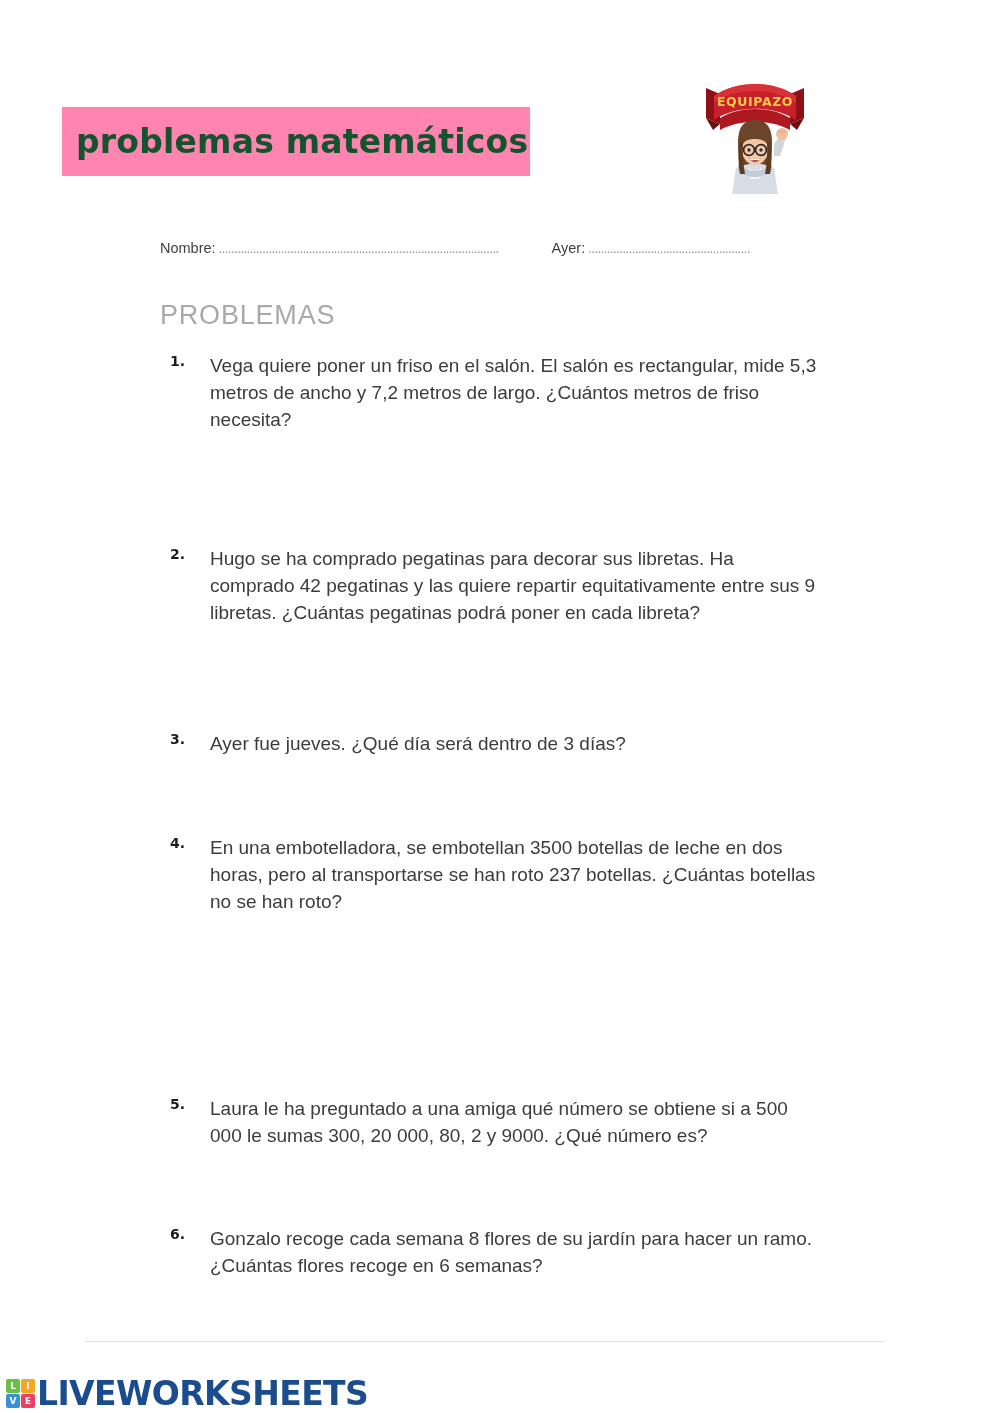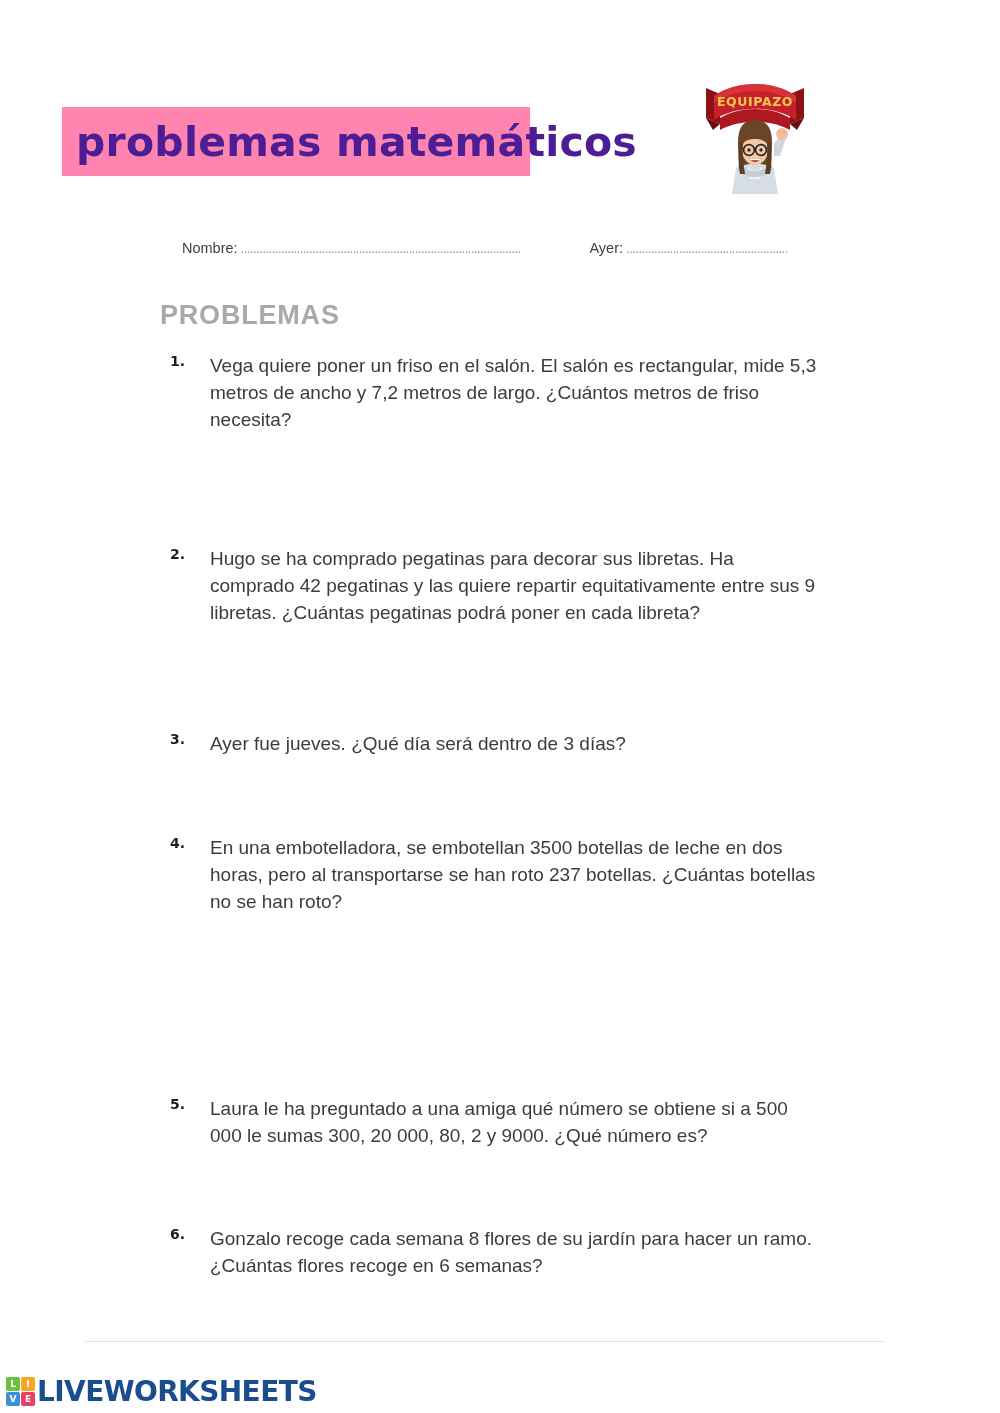--- a/index.html
+++ b/index.html
@@ -31,23 +31,23 @@
     height: 69px;
     background: #ff85b0;
     display: flex;
     align-items: center;
     box-sizing: border-box;
     padding-left: 14px;
   }
   .title-text {
     font-family: "DejaVu Sans", sans-serif;
     font-weight: 700;
-    font-size: 41px;
+    font-size: 33px;
     letter-spacing: 0.2px;
-    color: #4c1d95;
+    color: #14532d;
     white-space: nowrap;
   }
 
   
   .logo {
     position: absolute;
     left: 700px;
     top: 72px;
     width: 110px;
     height: 122px;
@@ -60,41 +60,41 @@
     left: 160px;
     top: 240px;
     width: 680px;
     font-family: "Liberation Sans", sans-serif;
     font-size: 14.5px;
     color: #4a4a4a;
     display: flex;
     align-items: baseline;
     white-space: nowrap;
   }
-  .nd-label { color: #3f3f3f; margin-left: 22px; }
+  .nd-label { color: #3f3f3f; }
   .nd-dots {
     color: #8d8d8d;
     letter-spacing: -0.5px;
     font-size: 13px;
     overflow: hidden;
     white-space: nowrap;
     display: inline-block;
     margin: 0 3px;
   }
   .nd-dots.first { width: 330px; }
   .nd-dots.second { width: 215px; }
 
   
   .section-title {
     position: absolute;
     left: 160px;
     top: 300px;
     font-family: "Liberation Sans", sans-serif;
     font-size: 27px;
-    font-weight: 700;
+    font-weight: 400;
     letter-spacing: 0.8px;
     color: #a9a9a9;
   }
 
   
   .problems {
     position: absolute;
     left: 160px;
     top: 352px;
     width: 660px;
@@ -168,21 +168,21 @@
     justify-content: center;
     line-height: 1;
   }
   .tile.l { background: #6cbe45; }
   .tile.i { background: #f5a623; }
   .tile.v { background: #3b8fd4; }
   .tile.e { background: #ec3f63; }
   .lws-word {
     font-family: "DejaVu Sans", sans-serif;
     font-weight: 700;
-    font-size: 28px;
+    font-size: 33px;
     letter-spacing: -0.6px;
     color: #1b4d8e;
     line-height: 1;
   }
 </style>
 </head>
 <body>
 
 <div class="page">
 

